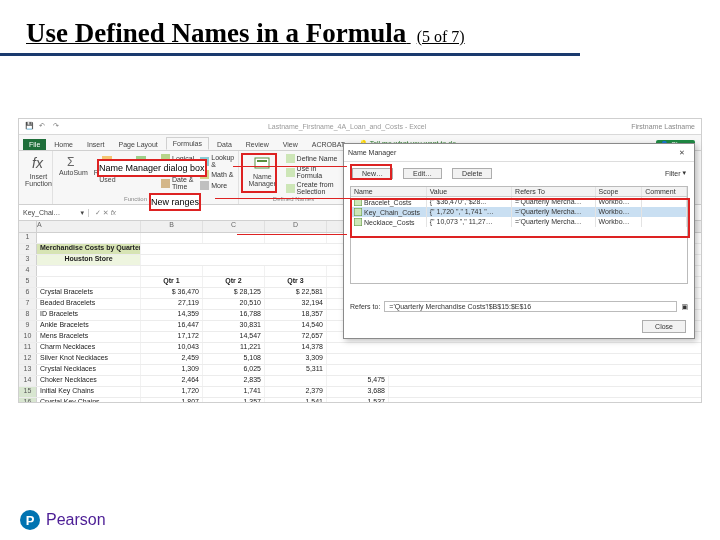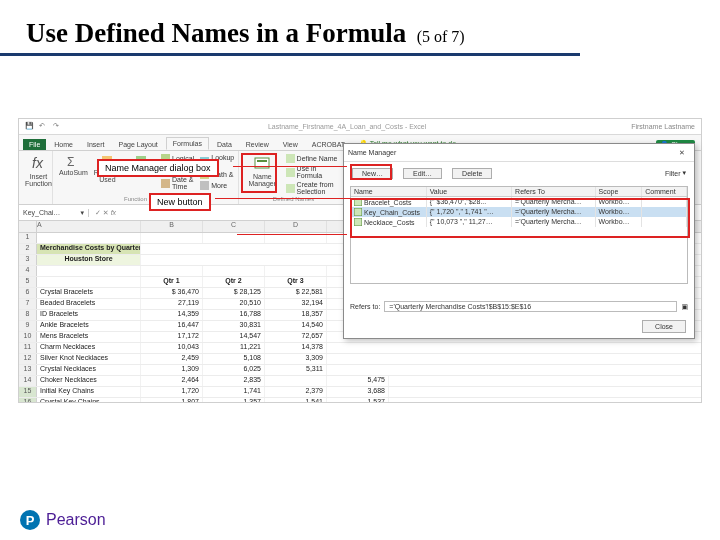--- a/index.html
+++ b/index.html
@@ -1,17 +1,17 @@
 <!DOCTYPE html>
 <html><head>
 <meta charset="utf-8">
 <style>
   * { box-sizing: border-box; margin: 0; padding: 0; }
   html, body { width: 720px; height: 540px; font-family: "Segoe UI", Arial, sans-serif; background: #fff; overflow: hidden; }
-  .slide { width: 580px; height: 540px; position: relative; }
+  .slide { width: 580px; height: 540px; position: relative; text-decoration: underline; }
   .title-row { padding: 18px 26px 4px 26px; border-bottom: 3px solid #1a3a6e; }
   .title-row h1 { font-family: "Times New Roman", serif; font-weight: 700; font-size: 27px; color: #000; display: inline; }
   .title-row .sub { font-family: "Times New Roman", serif; font-size: 16px; color: #000; margin-left: 6px; }
   .shot { position: absolute; left: 18px; top: 118px; width: 684px; height: 285px; border: 1px solid #cfcfcf; background: #f7f7f7; font-size: 7px; color: #333; }
   
   .winbar { height: 16px; background: #fff; border-bottom: 1px solid #d9d9d9; display: flex; align-items: center; }
   .qat { display: flex; gap: 4px; padding-left: 6px; }
   .qat span { width: 10px; height: 10px; display: inline-block; color: #777; }
   .doctitle { flex: 1; text-align: center; color: #9a9a9a; }
   .userbox { color: #888; padding-right: 6px; }
@@ -45,21 +45,21 @@
   .gr { height: 11px; display: flex; border-bottom: 1px solid #ececec; }
   .rn { width: 18px; text-align: center; background: #f0f0f0; border-right: 1px solid #d0d0d0; color: #5a5a5a; }
   .c { width: 62px; padding: 0 3px; border-right: 1px solid #f1f1f1; text-align: right; color: #222; white-space: nowrap; overflow: hidden; }
   .c.tl { text-align: left; }
   .gr.hi .rn { background: #d8e6d0; }
   .gr.title .c { background: #d7e4b4; font-weight: 600; }
   .gr.sub .c { background: #eef5df; font-weight: 600; text-align: center; }
   .gr.colh .c { font-weight: 700; text-align: center; }
   .wideA { width: 104px !important; text-align: left; }
   
-  .callout { position: absolute; border: 2px solid #d22; background: #fff; padding: 2px 6px; font-size: 9px; color: #000; z-index: 20; }
+  .callout { position: absolute; border: 2px solid #d22; background: #fff; padding: 2px 0; font-size: 9px; color: #000; z-index: 20; }
   .redstroke { position: absolute; border: 2px solid #d22; background: transparent; z-index: 15; pointer-events:none; }
   
   .dialog { position: absolute; left: 324px; top: 24px; width: 352px; height: 196px; background: #fff; border: 1px solid #8a8a8a; box-shadow: 2px 2px 6px rgba(0,0,0,0.25); z-index: 10; font-size: 7px; }
   .dlg-title { height: 18px; display: flex; align-items: center; justify-content: space-between; padding: 0 4px; border-bottom: 1px solid #ddd; }
   .dlg-title .x { width: 16px; text-align: center; color: #444; }
   .dlg-tool { height: 22px; display: flex; align-items: center; gap: 10px; padding: 0 8px; }
   .dlg-btn { border: 1px solid #adadad; background: #f2f2f2; padding: 1px 9px; text-align: center; }
   .filterbtn { margin-left: auto; display: flex; align-items: center; gap: 2px; }
   .dlg-list { margin: 2px 6px 0 6px; border: 1px solid #bbb; height: 98px; }
   .dlg-lh { display: flex; background: #f3f3f3; border-bottom: 1px solid #ccc; }
@@ -470,21 +470,21 @@
       </div>
       <div class="closebtn">Close</div>
 
       <div class="redstroke" style="left:6px; top:20px; width:42px; height:16px"></div>
       <div class="redstroke" style="left:6px; top:54px; width:340px; height:40px"></div>
     </div>
 
     <div class="callout" style="left:78px; top:40px">Name Manager dialog box</div>
     <div class="redstroke" style="left:214px; top:47px; width:114px; height:0; border-width:1px 0 0 0"></div>
 
-    <div class="callout" style="left:130px; top:74px">New button</div>
+    <div class="callout" style="left:130px; top:74px">New ranges</div>
     <div class="redstroke" style="left:196px; top:50px; width:136px; height:30px; border-width:0 0 1px 0"></div>
 
     <div class="redstroke" style="left:218px; top:115px; width:110px; height:0; border-width:1px 0 0 0"></div>
   </div>
 
   <div class="brand">
     <div class="p">P</div>
     <div class="t">Pearson</div>
   </div>
 </div>

